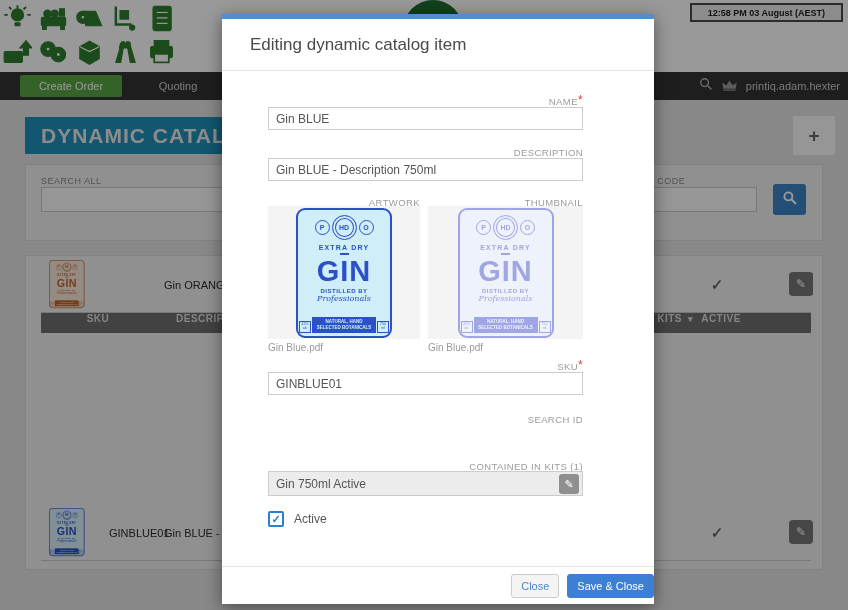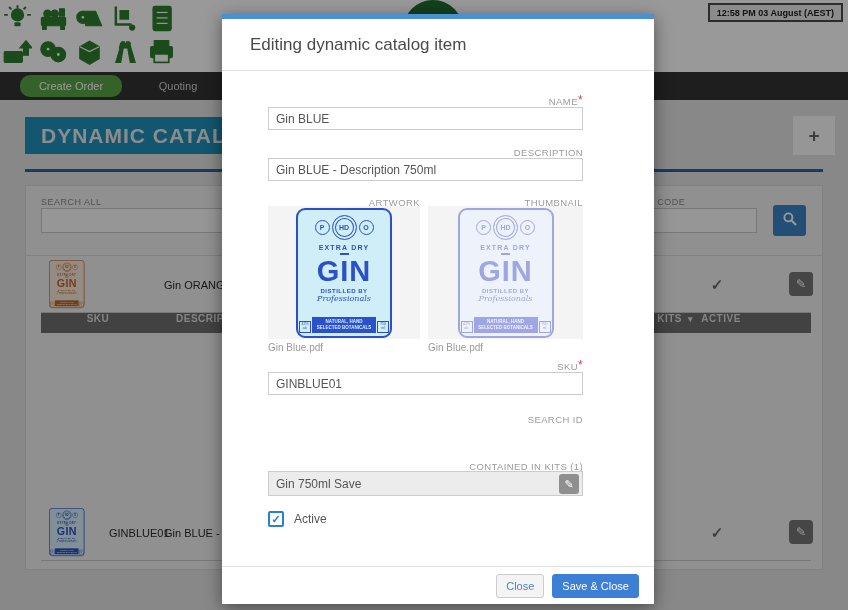--- a/index.html
+++ b/index.html
@@ -5,34 +5,34 @@
   *{margin:0;padding:0;box-sizing:border-box;font-family:"Liberation Sans",sans-serif}
   html,body{background:#555}
   .stage{position:relative;width:848px;height:610px;overflow:hidden;background:#e3e3e3}
 
   
   .hdr{position:absolute;left:0;top:0;width:848px;height:72px;background:#ffffff}
   .logo-grid{position:absolute;left:3px;top:4px;width:176px;display:flex;flex-wrap:wrap;gap:4px 7px}
   .logo-grid svg{width:29px;height:29px}
   .logo-grid .g{fill:#2e7d2e;stroke:#2e7d2e}
   .logo-dome{position:absolute;left:403px;top:0;width:60px;height:60px;border-radius:50%;background:#1e6b31}
-  .clock{position:absolute;right:5px;top:3px;height:19px;padding:3px 7px;border:2px solid #4a4a4a;background:#e9e9e9;font-size:9px;font-weight:bold;color:#222;line-height:10px;white-space:nowrap}
+  .clock{position:absolute;right:5px;top:3px;height:19px;padding:3px 16px;border:2px solid #4a4a4a;background:#e9e9e9;font-size:9px;font-weight:bold;color:#222;line-height:10px;white-space:nowrap}
 
   .nav{position:absolute;left:0;top:72px;width:848px;height:28px;background:#333}
-  .create-order{position:absolute;left:20px;top:3px;width:102px;height:22px;background:#57a345;border-radius:10px;color:#fff;font-size:11px;display:flex;align-items:center;justify-content:center;cursor:pointer}
+  .create-order{position:absolute;left:20px;top:3px;width:102px;height:22px;background:#57a345;border-radius:2px;color:#fff;font-size:11px;display:flex;align-items:center;justify-content:center;cursor:pointer}
   .quoting{position:absolute;left:146px;top:0;width:64px;height:28px;color:#ccc;font-size:11px;display:flex;align-items:center;justify-content:center;cursor:pointer}
   .nav-right{position:absolute;right:8px;top:0;height:28px;display:flex;align-items:center;gap:9px}
   .nav-user{color:#c8c8c8;font-size:11px}
 
   .title-banner{position:absolute;left:25px;top:117px;width:592px;height:37px;background:#1f8fba;color:#e9e9e9;font-size:21px;font-weight:bold;letter-spacing:1px;line-height:37px;padding-left:16px}
   .plus-btn{position:absolute;left:793px;top:116px;width:42px;height:39px;background:#fbfbfb;color:#666;font-size:19px;font-weight:bold;display:flex;align-items:center;justify-content:center;cursor:pointer}
   .blue-line{position:absolute;left:25px;top:169px;width:798px;height:3px;background:#2f5fa7}
 
   .card{position:absolute;left:25px;background:#f0f0f0;border:1px solid #d8d8d8}
-  .search-card{top:185px;width:798px;height:77px}
+  .search-card{top:164px;width:798px;height:77px}
   .table-card{top:255px;width:798px;height:315px}
   .flabel{position:absolute;font-size:9px;color:#8a8a8a;letter-spacing:.5px}
   .finput{position:absolute;height:25px;background:#fbfbfb;border:1px solid #c9c9c9;font-size:12px;color:#444;padding:0 6px}
   .search-btn{position:absolute;left:747px;top:19px;width:33px;height:31px;background:#3b82c4;border-radius:3px;display:flex;align-items:center;justify-content:center;cursor:pointer}
 
   .show-inactive-label{position:absolute;top:23px;right:60px;font-size:10px;font-weight:bold;color:#8f8f8f;letter-spacing:.5px}
   .toggle{position:absolute;top:20px;right:13px;width:37px;height:17px;background:#d4d4d4;border-radius:2px;display:flex;cursor:pointer}
   .toggle .knob{width:16px;height:17px;background:#fff;border:1px solid #bdbdbd;border-radius:2px}
   .toggle .state{flex:1;font-size:8px;font-weight:bold;color:#9a9a9a;display:flex;align-items:center;justify-content:center}
 
@@ -66,21 +66,21 @@
   .m-input{position:absolute;left:46px;width:315px;height:23px;border:1px solid #ccc;font-size:12px;color:#555;padding:0 7px;background:#fff}
   .imgbox{position:absolute;top:192px;height:133px;background:#f4f4f4;display:flex;align-items:center;justify-content:center}
   .imgbox.art{left:46px;width:152px}
   .imgbox.thm{left:206px;width:155px}
   .m-caption{position:absolute;top:328px;font-size:10px;color:#9a9a9a}
   .m-kits-field{position:absolute;left:46px;top:457px;width:315px;height:25px;background:#ececec;border:1px solid #ccc;font-size:12px;color:#555;display:flex;align-items:center;padding:0 7px}
   .m-kits-edit{position:absolute;right:3px;top:2px;width:20px;height:20px;background:#8f8f8f;border-radius:3px;color:#fff;font-size:11px;display:flex;align-items:center;justify-content:center;cursor:pointer}
   .m-active{position:absolute;left:46px;top:497px;display:flex;align-items:center;gap:10px}
   .checkbox{width:16px;height:16px;border:2px solid #2a7fd4;border-radius:2px;background:#fff;color:#2a7fd4;font-size:11px;font-weight:bold;display:flex;align-items:center;justify-content:center;cursor:pointer}
   .m-active-label{font-size:12px;color:#555}
-  .m-footer{position:absolute;left:0;top:552px;width:100%;height:38px;border-top:1px solid #e2e2e2;display:flex;align-items:center;justify-content:flex-end;padding-right:15px;gap:8px}
+  .m-footer{position:absolute;left:0;top:552px;width:100%;height:38px;border-top:1px solid #e2e2e2;display:flex;align-items:center;justify-content:flex-end;gap:8px}
   .btn{font-size:11px;border-radius:3px;padding:5px 9px;cursor:pointer}
   .btn-close{background:#f4f4f4;border:1px solid #ccc;color:#4d83cc}
   .btn-save{background:#3d7fd4;border:1px solid #3d7fd4;color:#fff}
 
   
   .gin{position:relative;width:96px;height:130px;background:var(--paper);border:2px solid var(--ink);border-radius:9px;color:var(--ink);text-align:center;overflow:hidden}
   .gin .medals{display:flex;justify-content:center;align-items:center;gap:2px;margin-top:5px}
   .gin .med{border:1px solid var(--ink);border-radius:50%;display:flex;align-items:center;justify-content:center;font-weight:bold}
   .gin .med.s{width:15px;height:15px;font-size:7px}
   .gin .med.b{width:25px;height:25px;font-size:7px;box-shadow:inset 0 0 0 2px var(--paper),inset 0 0 0 3px var(--ink)}
@@ -180,20 +180,31 @@
           </g>
         </svg>
     </div>
     <div class="logo-dome"></div>
     <div class="clock">12:58 PM 03 August (AEST)</div>
   </div>
 
   <div class="nav">
     <div class="create-order">Create Order</div>
     <div class="quoting">Quoting</div>
+    <div class="nav-right">
+      <span><svg viewBox="0 0 20 20" width="14" height="14">
+            <circle cx="8" cy="8" r="5.5" fill="none" stroke="#b5b5b5" stroke-width="2"></circle>
+            <line x1="12.5" y1="12.5" x2="17.8" y2="17.8" stroke="#b5b5b5" stroke-width="2"></line>
+          </svg></span>
+      <span><svg viewBox="0 0 20 15" width="15" height="11">
+            <path d="M1.5 12h17l1.3-8.2-5.6 3.4L10 .8 5.8 7.2.2 3.8z" fill="#9a9a9a"></path>
+            <rect x="1.8" y="13" width="16.4" height="1.6" fill="#9a9a9a"></rect>
+          </svg></span>
+      <span class="nav-user">printiq.adam.hexter</span>
+    </div>
   </div>
 
   <div class="title-banner">DYNAMIC CATALOG</div>
   <div class="plus-btn">+</div>
   <div class="blue-line"></div>
 
   <div class="card search-card">
     <div class="flabel" style="left:15px;top:11px">SEARCH ALL</div>
     <input class="finput" style="left: 15px; top: 22px; width: 332px;" value="">
     <div class="flabel" style="left:613px;top:11px">KIT CODE</div>
@@ -395,21 +406,21 @@
     <input class="m-input" style="top: 358px;" value="GINBLUE01">
 
     <div class="m-label" style="top:400px">
       <span>SEARCH ID</span>
     </div>
 
     <div class="m-label" style="top:447px">
       <span>CONTAINED IN KITS (1)</span>
     </div>
     <div class="m-kits-field">
-      <span>Gin 750ml Save</span>
+      <span>Gin 750ml Active</span>
       <div class="m-kits-edit">
           <span>✎</span>
         </div>
     </div>
 
     <div class="m-active">
       <div class="checkbox">✓</div>
       <div class="m-active-label">Active</div>
     </div>
 

